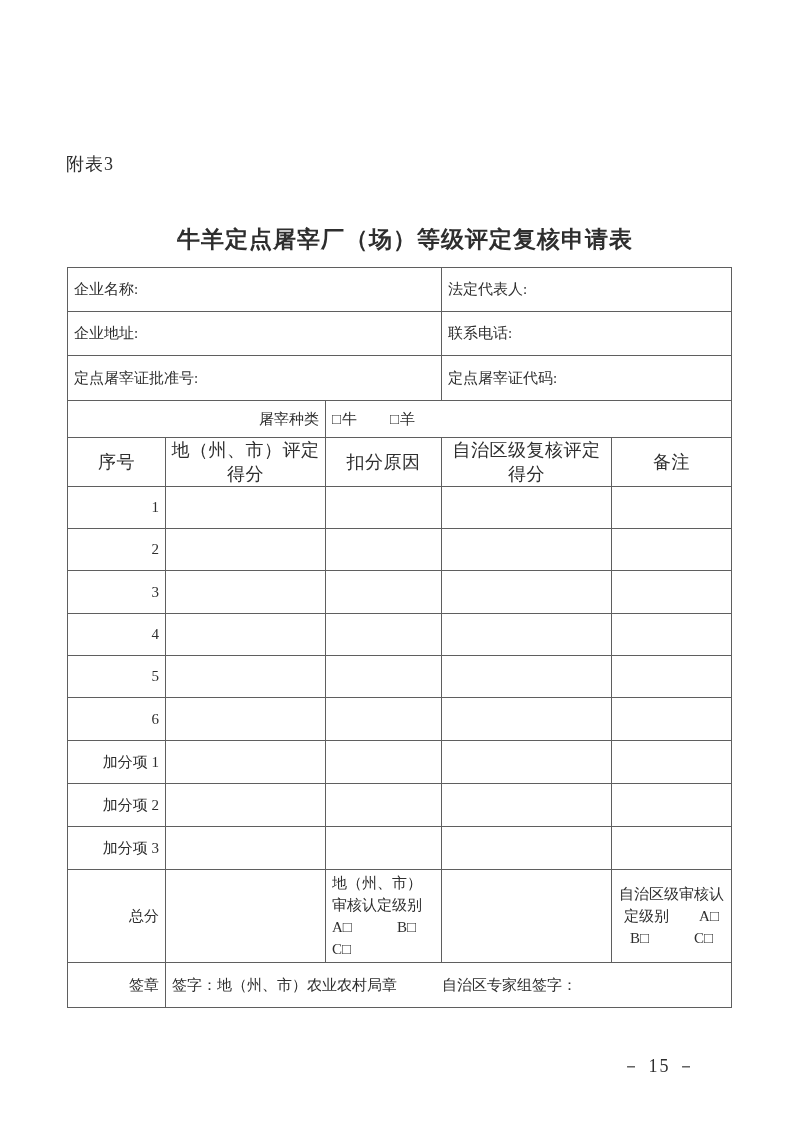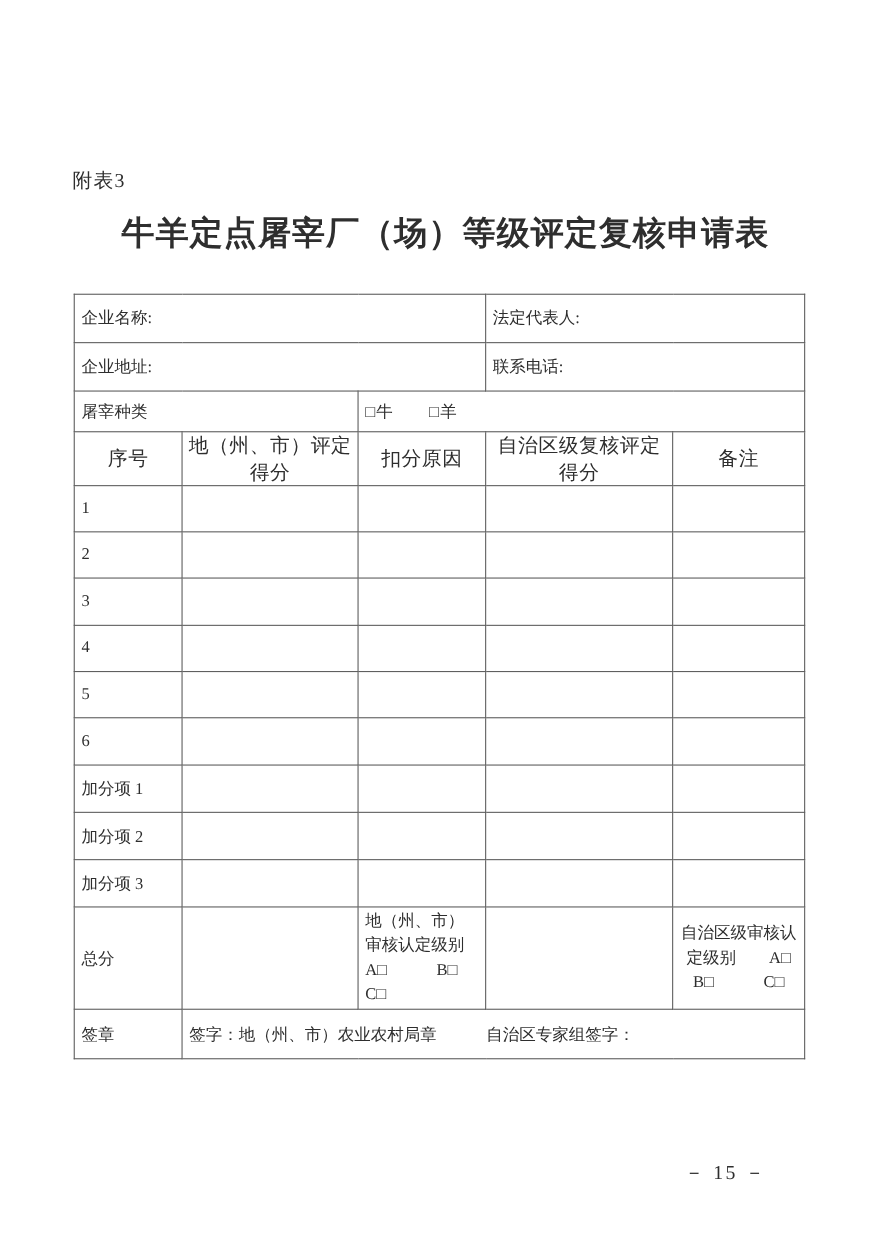--- a/index.html
+++ b/index.html
@@ -16,24 +16,24 @@
     margin-top: 12px;
   }
   .appendix {
     position: absolute;
     left: 66px; top: 140px;
     font-size: 18px;
     letter-spacing: 1px;
   }
   .title {
     position: absolute;
-    left: 67px; top: 180px;
+    left: 67px; top: 212px;
     width: 676px;
     text-align: center;
-    font-size: 30px;
+    font-size: 23px;
     font-weight: bold;
     letter-spacing: 1px;
   }
   table.form-table {
     position: absolute;
     left: 67px; top: 255px;
     width: 664px;
     border-collapse: collapse;
     table-layout: fixed;
   }
@@ -48,21 +48,21 @@
   tr.r-info  { height: 44px; }
   tr.r-info3 { height: 45px; }
   tr.r-type  { height: 37px; }
   tr.r-head  { height: 43px; }
   tr.r-data  { height: 42px; }
   tr.r-bonus { height: 43px; }
   tr.r-total { height: 93px; }
   tr.r-seal  { height: 45px; }
   
   td.c-left   { text-align: left; padding-left: 11px; }
-  td.c-center { text-align: left; }
+  td.c-center { text-align: right; }
   tr.r-head td {
     font-size: 18px;
     text-align: center;
     padding: 0 2px;
     letter-spacing: 0.5px;
   }
   td.type-options { text-align: left; padding-left: 11px; letter-spacing: 1px; }
   td.grade-cell {
     font-size: 14px;
     line-height: 22px;
@@ -100,20 +100,24 @@
     </colgroup>
     <tbody>
       <tr class="r-info">
         <td colspan="3" class="c-left">企业名称:</td>
         <td colspan="2" class="c-left">法定代表人:</td>
       </tr>
       <tr class="r-info">
         <td colspan="3" class="c-left">企业地址:</td>
         <td colspan="2" class="c-left">联系电话:</td>
       </tr>
+      <tr class="r-info3">
+        <td colspan="3" class="c-left">定点屠宰证批准号:</td>
+        <td colspan="2" class="c-left">定点屠宰证代码:</td>
+      </tr>
 
       <tr class="r-type">
         <td colspan="2" class="c-center">屠宰种类</td>
         <td colspan="3" class="type-options">□牛　　□羊</td>
       </tr>
 
       <tr class="r-head">
         <td>序号</td>
         <td>地（州、市）评定得分</td>
         <td>扣分原因</td>

